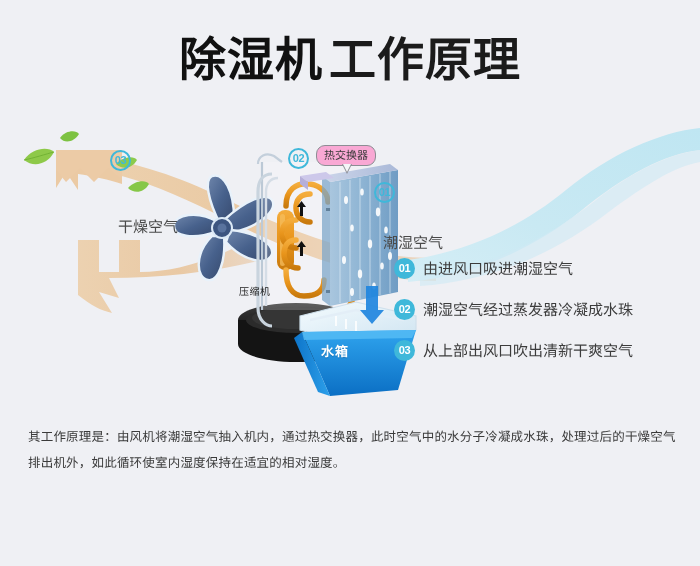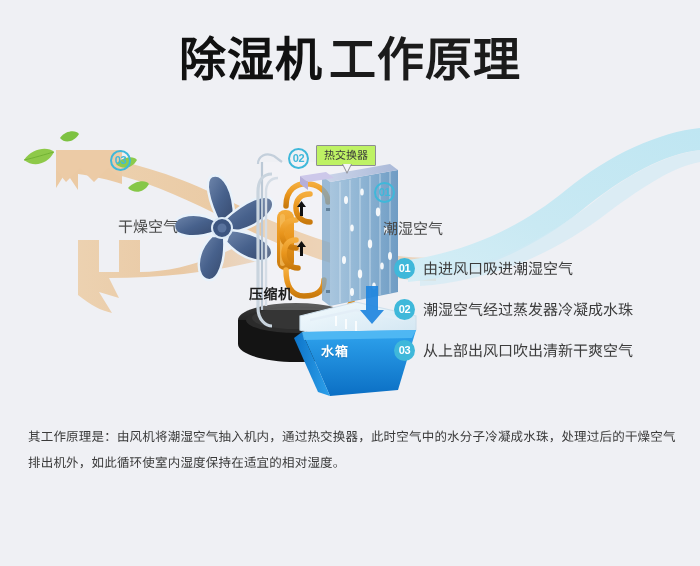--- a/index.html
+++ b/index.html
@@ -82,33 +82,33 @@
   }
 
   .lbl-dry {
     left: 118px; top: 95px;
     font-size: 15px;
     color: #4a4a4a;
     font-weight: 500;
   }
 
   .lbl-humid {
-    left: 383px; top: 97px;
+    left: 383px; top: 111px;
     font-size: 15px;
     color: #4a4a4a;
     font-weight: 500;
   }
 
   .callout {
     position: absolute;
     left: 316px; top: 25px;
     padding: 2px 7px 3px 7px;
     border: 1px solid #8d8d94;
-    border-radius: 1px;
-    background: #bef264;
+    border-radius: 9px;
+    background: #f9a8d4;
     font-size: 11px;
     color: #3a3a3a;
     line-height: 14px;
   }
   .callout-tail {
     position: absolute;
     left: 342px; top: 44px;
     width: 0; height: 0;
     border-left: 5px solid transparent;
     border-right: 5px solid transparent;
@@ -119,25 +119,24 @@
     position: absolute;
     left: -4px; top: -10px;
     width: 0; height: 0;
     border-left: 4px solid transparent;
     border-right: 4px solid transparent;
     border-top: 8px solid #f4f5f8;
   }
 
   .lbl-compressor {
     left: 239px; top: 163px;
-    font-size: 14px;
+    font-size: 10px;
     color: #1e1e1e;
-    font-weight: bold;
+    font-weight: normal;
     letter-spacing: 0.5px;
-    margin-left: 10px;
   }
 
   .lbl-tank {
     left: 321px; top: 221px;
     font-size: 13px;
     color: #ffffff;
     font-weight: bold;
     letter-spacing: 1px;
     text-shadow: 0 1px 1px rgba(0,0,0,.18);
   }

